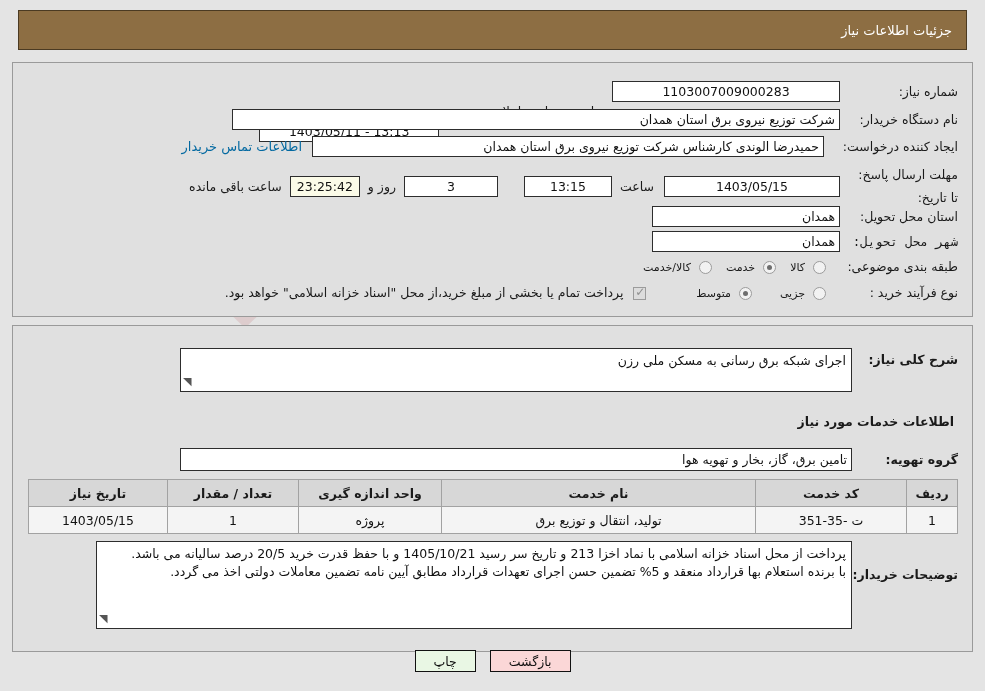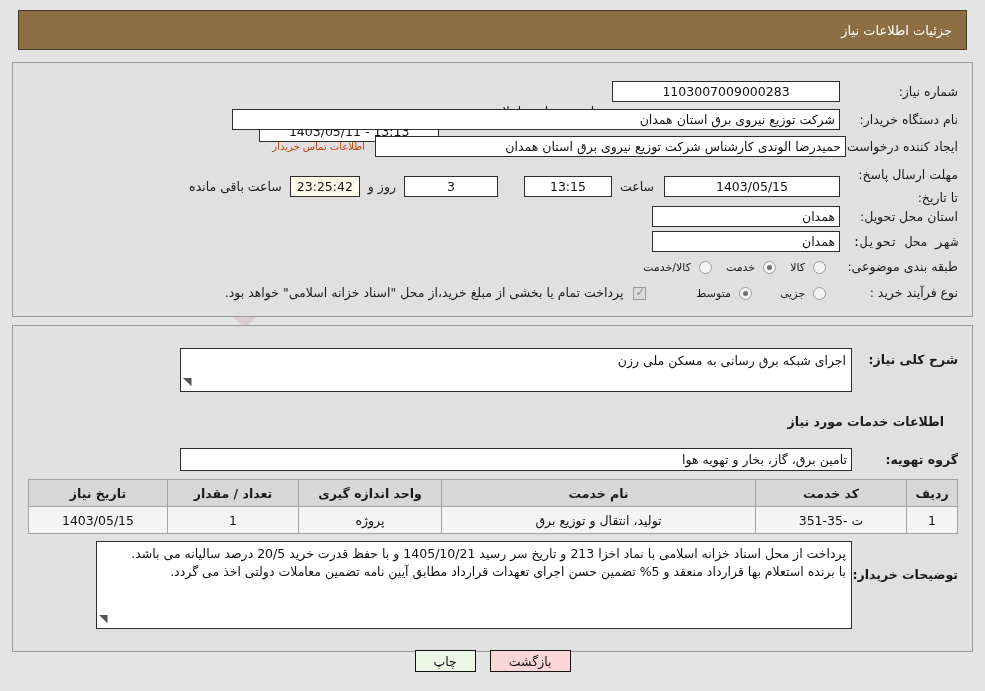--- a/index.html
+++ b/index.html
@@ -118,22 +118,22 @@
     text-align: right;
     overflow: hidden;
     white-space: nowrap;
     font-family: "DejaVu Sans", "Liberation Sans", sans-serif;
   }
   .fld.center { text-align: center; }
   .fld.ltr    { direction: ltr; }
   .fld.cream  { background: #fbfbe8; }
 
   .link {
-    color: #c2410c;
-    font-size: 10px;
+    color: #0369a1;
+    font-size: 13px;
     cursor: pointer;
   }
 
   
   .radio {
     display: inline-block;
     width: 13px; height: 13px;
     border-radius: 50%;
     border: 1px solid #9b9b9b;
     background: #f2f2f2;
@@ -269,21 +269,21 @@
       <span class="fld center ltr" style="width:180px; margin-right:8px;margin-top:40px;">1403/05/11 - 13:13</span>
     </div>
 
     <div class="row" style="top:46px; right:14px;">
       <span class="lbl" style="width:110px; text-align:right;">نام دستگاه خریدار:</span>
       <span class="fld" style="width:608px; margin-right:8px;">شرکت توزیع نیروی برق استان همدان</span>
     </div>
 
     <div class="row" style="top:73px; right:14px;">
       <span class="lbl" style="width:110px; text-align:right;">ایجاد کننده درخواست:</span>
-      <span class="fld" style="width:471px; margin-right:2px;">حمیدرضا الوندی کارشناس شرکت توزیع نیروی برق استان همدان</span>
+      <span class="fld" style="width:512px; margin-right:24px;">حمیدرضا الوندی کارشناس شرکت توزیع نیروی برق استان همدان</span>
       <span class="link" style="margin-right:10px;">اطلاعات تماس خریدار</span>
     </div>
 
     <div class="row" style="top:100px; right:14px;">
       <span class="lbl" style="width:110px; text-align:right; white-space:normal; line-height:23px;">مهلت ارسال پاسخ: تا تاریخ:</span>
       <span class="fld center ltr" style="width:176px; margin-right:8px;">1403/05/15</span>
       <span class="lbl" style="margin-right:10px;">ساعت</span>
       <span class="fld center ltr" style="width:88px; margin-right:8px;">13:15</span>
       <span class="fld center ltr" style="width:94px; margin-right:26px;">3</span>
       <span class="lbl" style="margin-right:8px;">روز و</span>
@@ -338,21 +338,21 @@
   <div class="panel panel-mid">
 
     <div class="row" style="top:22px; right:14px; align-items:flex-start;">
       <span class="lbl lbl-b" style="width:98px; text-align:right; padding-top:4px;">شرح کلی نیاز:</span>
       <span class="ta" style="width:672px; height:44px; margin-right:8px;">
         <span>اجرای شبکه برق رسانی به مسکن ملی رزن</span>
         <span class="grip">◤</span>
       </span>
     </div>
 
-    <div class="row" style="top:88px; right:28px;justify-content:flex-end;">
+    <div class="row" style="top:88px; right:18px;justify-content:flex-end;">
       <span class="lbl lbl-b">اطلاعات خدمات مورد نیاز</span>
     </div>
 
     <div class="row" style="top:122px; right:14px;">
       <span class="lbl lbl-b" style="width:98px; text-align:right;">گروه تهویه:</span>
       <span class="fld" style="width:672px; margin-right:8px; height:23px; line-height:21px;">تامین برق، گاز، بخار و تهویه هوا</span>
     </div>
 
     <table class="tbl" style="top:153px; right:14px; width:930px;">
       <thead>

